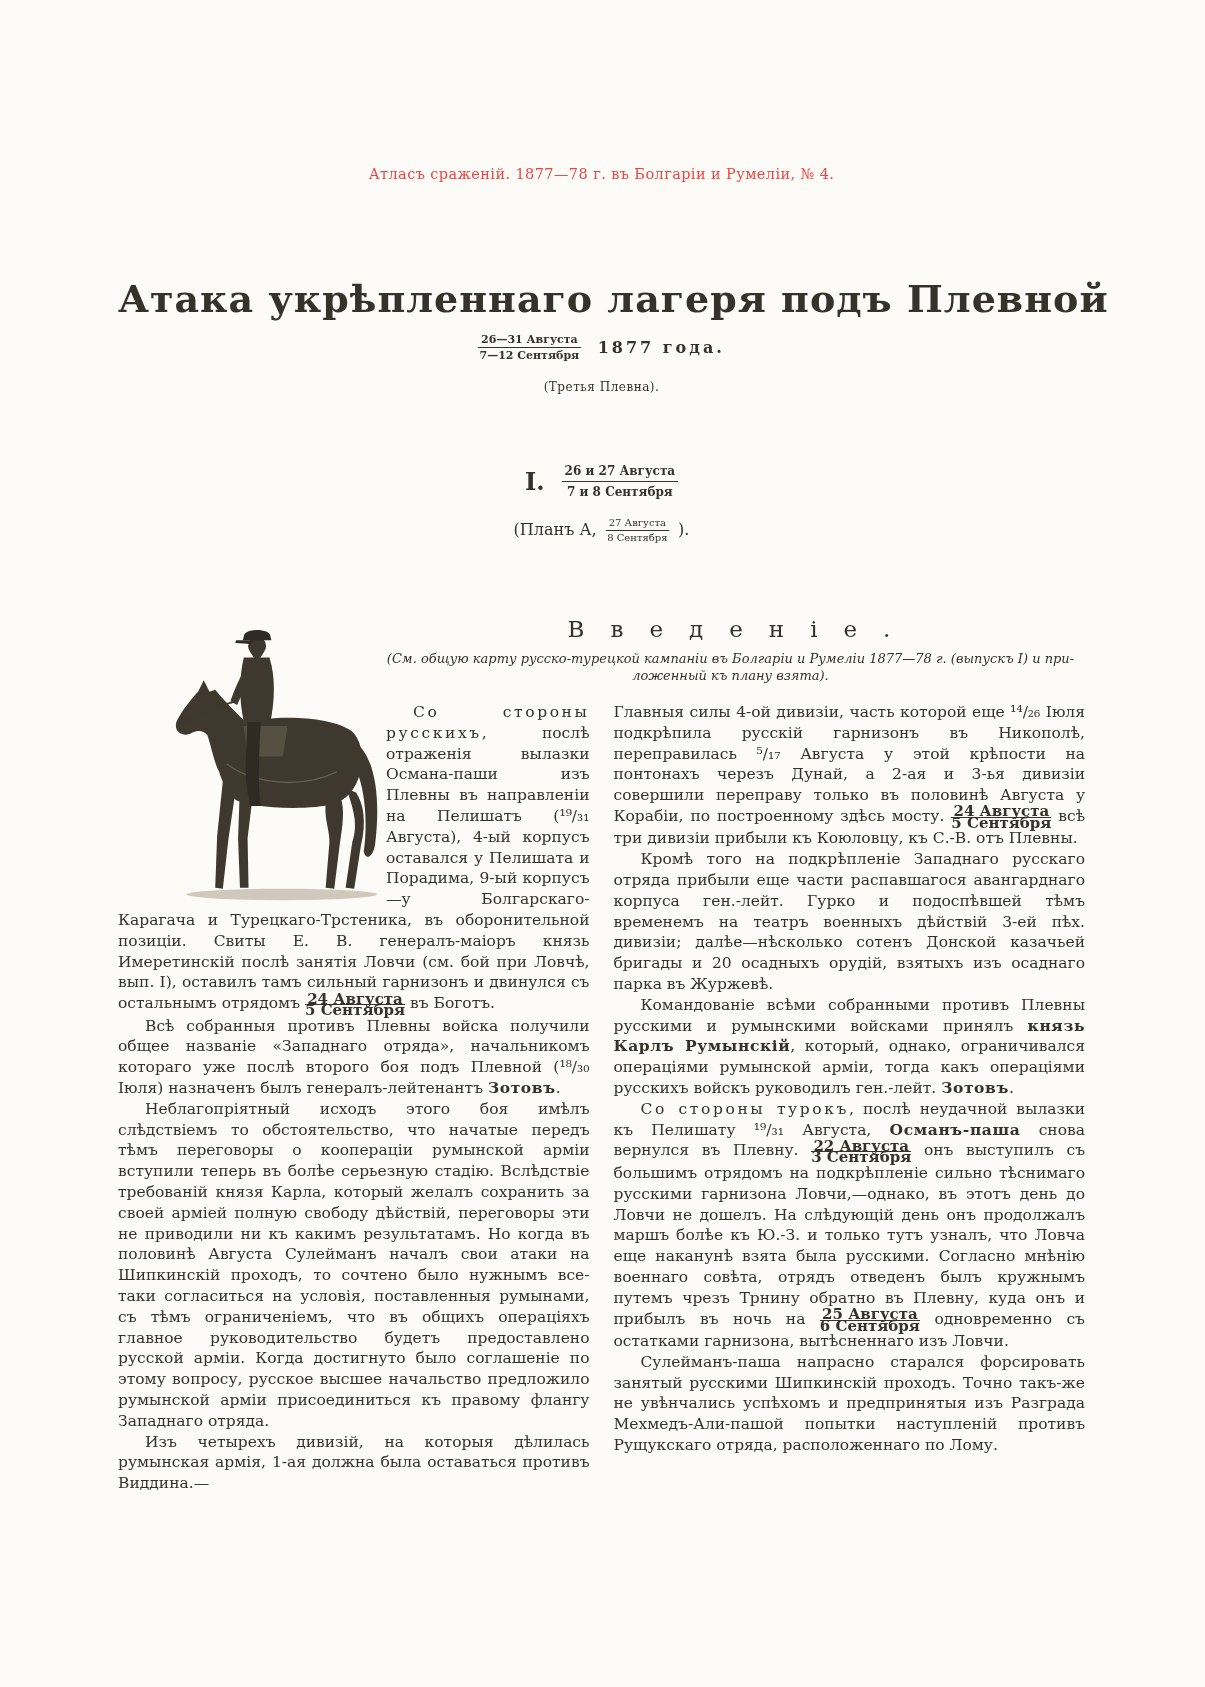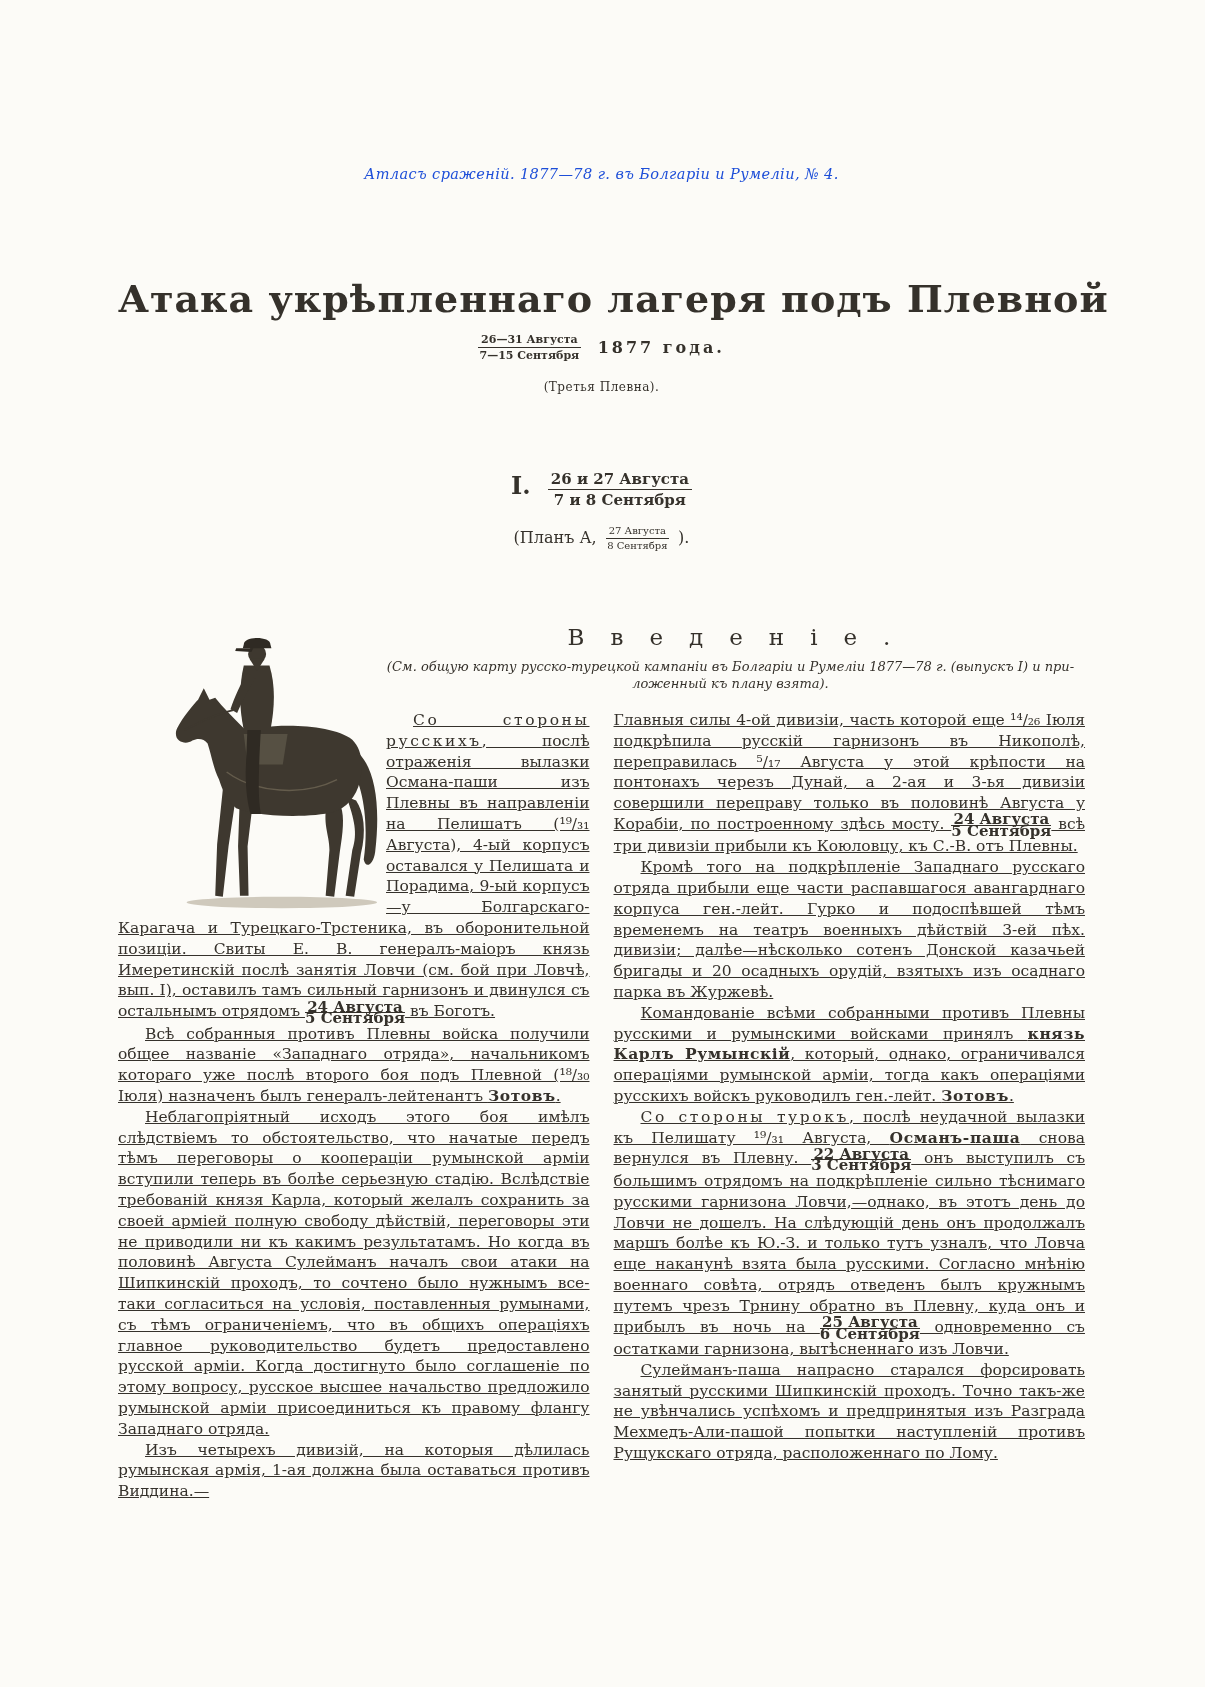--- a/index.html
+++ b/index.html
@@ -13,24 +13,23 @@
     position: relative;
     width: 1205px; height: 1687px;
     background: #fcfbf7;
     color: #35312b;
     overflow: hidden;
   }
   .content { padding: 166px 120px 0 118px; }
 
   .running-header {
     text-align: center;
-    font-style: italic;
     font-size: 14.5px;
     letter-spacing: 0.4px;
-    color: #1d4ed8;
+    color: #ef4444;
   }
 
   .main-title {
     margin: 94px 0 0 0;
     text-align: center;
     font-size: 38px;
     font-weight: bold;
     letter-spacing: 1px;
     white-space: nowrap;
   }
@@ -54,21 +53,21 @@
   }
 
   .subtitle { margin-top: 18px; text-align: center; font-size: 12px; letter-spacing: 0.5px; }
 
   hr.divider { border: none; height: 0; margin-left: auto; margin-right: auto; }
   .divider-1 { width: 200px; border-top: 2.5px solid #45403a; margin-top: 42px; }
   .divider-2 { width: 350px; border-top: 1.5px solid #45403a; margin-top: 46px; }
 
   .section-line { margin-top: 26px; text-align: center; }
   .section-numeral { font-size: 24px; font-weight: bold; vertical-align: middle; margin-right: 12px; }
-  .section-dates { font-size: 15px; line-height: 18px; margin-top: 8px; }
+  .section-dates { font-size: 12px; line-height: 18px; }
 
   .plan-line { margin-top: 16px; text-align: center; font-size: 16px; }
   .plan-dates { font-size: 10px; line-height: 12px; font-weight: normal; margin: 0 4px; }
 
   .intro-area { position: relative; margin-top: 26px; }
 
   .illustration { position: absolute; left: 42px; top: 4px; width: 238px; height: 288px; }
   .illustration svg { display: block; width: 100%; height: 100%; }
 
   .intro-heading {
@@ -86,21 +85,20 @@
     line-height: 17px;
     font-style: italic;
   }
 
   .columns {
     display: flex; gap: 24px;
     margin-top: 18px;
     font-size: 15.5px;
     line-height: 20.8px;
     text-align: justify;
-    text-decoration: underline;
   }
   .col { flex: 1; min-width: 0; }
   .img-spacer { float: left; width: 268px; height: 206px; }
 
   .para { margin: 0; text-indent: 27px; }
   .para.noindent { text-indent: 0; }
 
   .b { font-weight: bold; letter-spacing: 0.6px; }
   .lsp { letter-spacing: 2.6px; }
 
@@ -123,21 +121,21 @@
 <div class="sheet">
   <div class="content">
 
     <div class="running-header">Атласъ сраженій. 1877—78 г. въ Болгаріи и Румеліи, № 4.</div>
 
     <h1 class="main-title">Атака укрѣпленнаго лагеря подъ Плевной</h1>
 
     <div class="date-year">
       <span class="hfrac title-dates">
         <span class="top">26—31 Августа</span>
-        <span class="bot">7—15 Сентября</span>
+        <span class="bot">7—12 Сентября</span>
       </span>
       <span class="year">1877 года.</span>
     </div>
 
     <div class="subtitle">(Третья Плевна).</div>
 
     <hr class="divider divider-1">
 
     <div class="section-line">
       <span class="section-numeral">I.</span>

